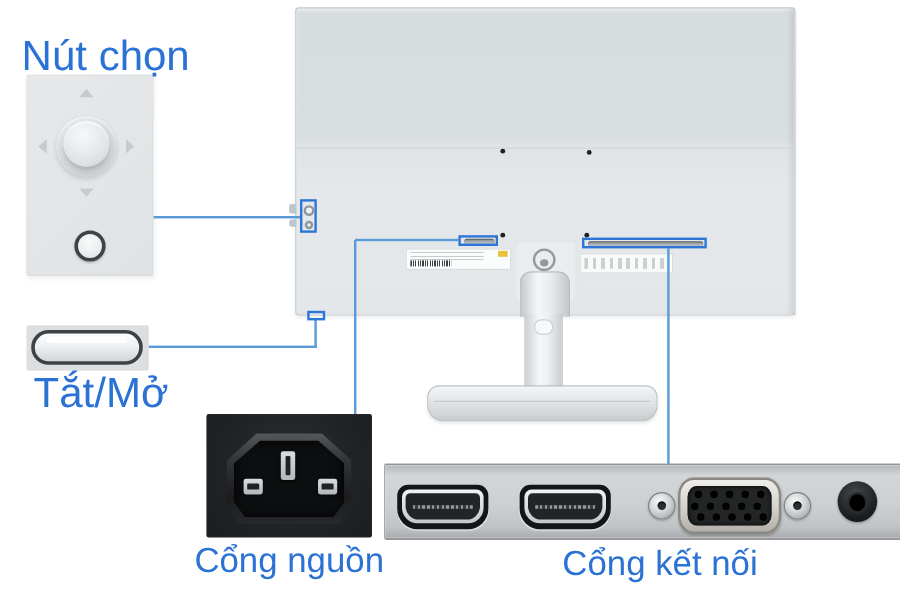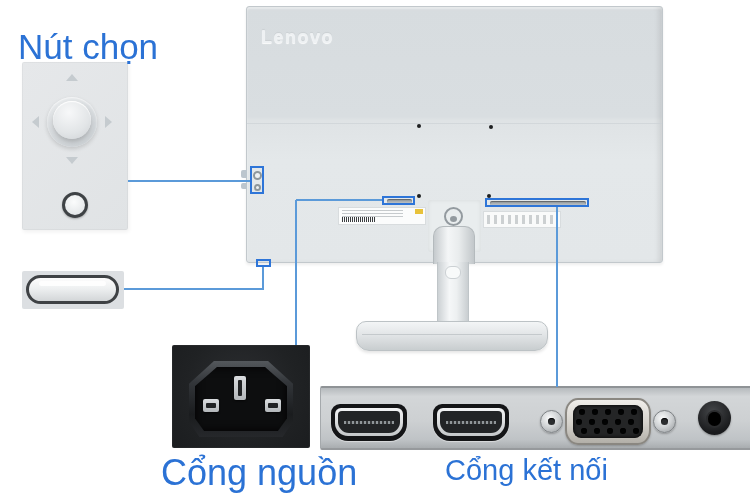--- a/index.html
+++ b/index.html
@@ -133,21 +133,20 @@
   .audio .hole{position:absolute;left:10px;top:11px;width:13px;height:14px;border-radius:50%;background:#000;
     box-shadow:inset 0 1px 2px #000,0 0 0 2px #2a2b2d;}
 </style>
 </head>
 <body>
 
 <div class="stage">
 
   <div class="abs monitor">
     <div class="abs monitor-seam"></div>
-    <div class="abs logo">Lenovo</div>
     <div class="abs screw" style="left:170px;top:117px;"></div>
     <div class="abs screw" style="left:242px;top:118px;"></div>
     <div class="abs screw" style="left:170px;top:187px;"></div>
     <div class="abs screw" style="left:240px;top:187px;"></div>
 
     <div class="abs sticker-main">
       <div class="txt"></div>
       <div class="barcode"></div>
       <div class="tag"></div>
     </div>
@@ -191,41 +190,42 @@
   <div class="abs hbox" style="left:250px;top:166px;width:14px;height:28px;">
     <div class="mini-circ" style="left:1px;top:3px;width:9px;height:9px;"></div>
     <div class="mini-circ" style="left:2px;top:16px;width:7px;height:7px;"></div>
   </div>
 
   <div class="abs panel-power">
     <div class="pill">
       <div class="shine"></div>
     </div>
   </div>
+  <div class="abs callout-label" style="left:28px;top:308px;">Tắt/Mở</div>
   <div class="abs cline" style="left:124px;top:288px;width:140px;height:2px;"></div>
   <div class="abs cline" style="left:262px;top:265px;width:2px;height:25px;"></div>
   <div class="abs hbox" style="left:256px;top:259px;width:15px;height:8px;"></div>
 
   <div class="abs hbox" style="left:382px;top:196px;width:33px;height:9px;"></div>
   <div class="abs cline" style="left:296px;top:199px;width:86px;height:2px;"></div>
   <div class="abs cline" style="left:295px;top:200px;width:2px;height:145px;"></div>
   <div class="abs power-box">
     <div class="inlet"></div>
     <div class="inlet-in"></div>
     <div class="pin pin-v">
         <div class="slot"></div>
       </div>
     <div class="pin pin-h pin-l">
         <div class="slot"></div>
       </div>
     <div class="pin pin-h pin-r">
         <div class="slot"></div>
       </div>
   </div>
-  <div class="abs callout-label" style="left:161px;top:452px;width:160px;text-align:center;font-size:36px;">Cổng nguồn</div>
+  <div class="abs callout-label" style="left:161px;top:452px;width:160px;text-align:center;font-size:29px;">Cổng nguồn</div>
 
   <div class="abs hbox" style="left:485px;top:198px;width:104px;height:9px;"></div>
   <div class="abs cline" style="left:556px;top:207px;width:2px;height:180px;"></div>
   <div class="abs strip">
     <div class="hdmi" style="left:10px;">
       <div class="rim">
         <div class="slot">
             <div class="pins"></div>
           </div>
       </div>
@@ -265,15 +265,15 @@
         </div>
       </div>
     </div>
     <div class="screw2" style="left:332px;">
         <div class="hole"></div>
       </div>
     <div class="audio">
         <div class="hole"></div>
       </div>
   </div>
-  <div class="abs callout-label" style="left:445px;top:454px;width:210px;font-size:29px;">Cổng kết nối</div>
+  <div class="abs callout-label" style="left:445px;top:454px;width:210px;text-align:center;font-size:29px;">Cổng kết nối</div>
 
 </div>
 
 </body></html>

